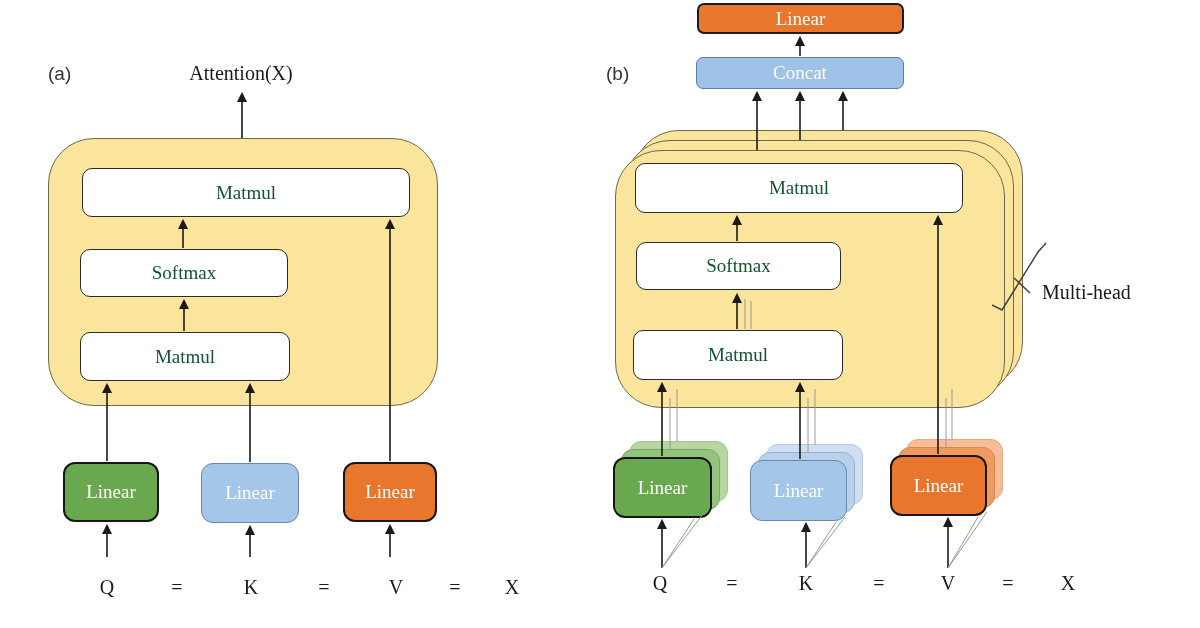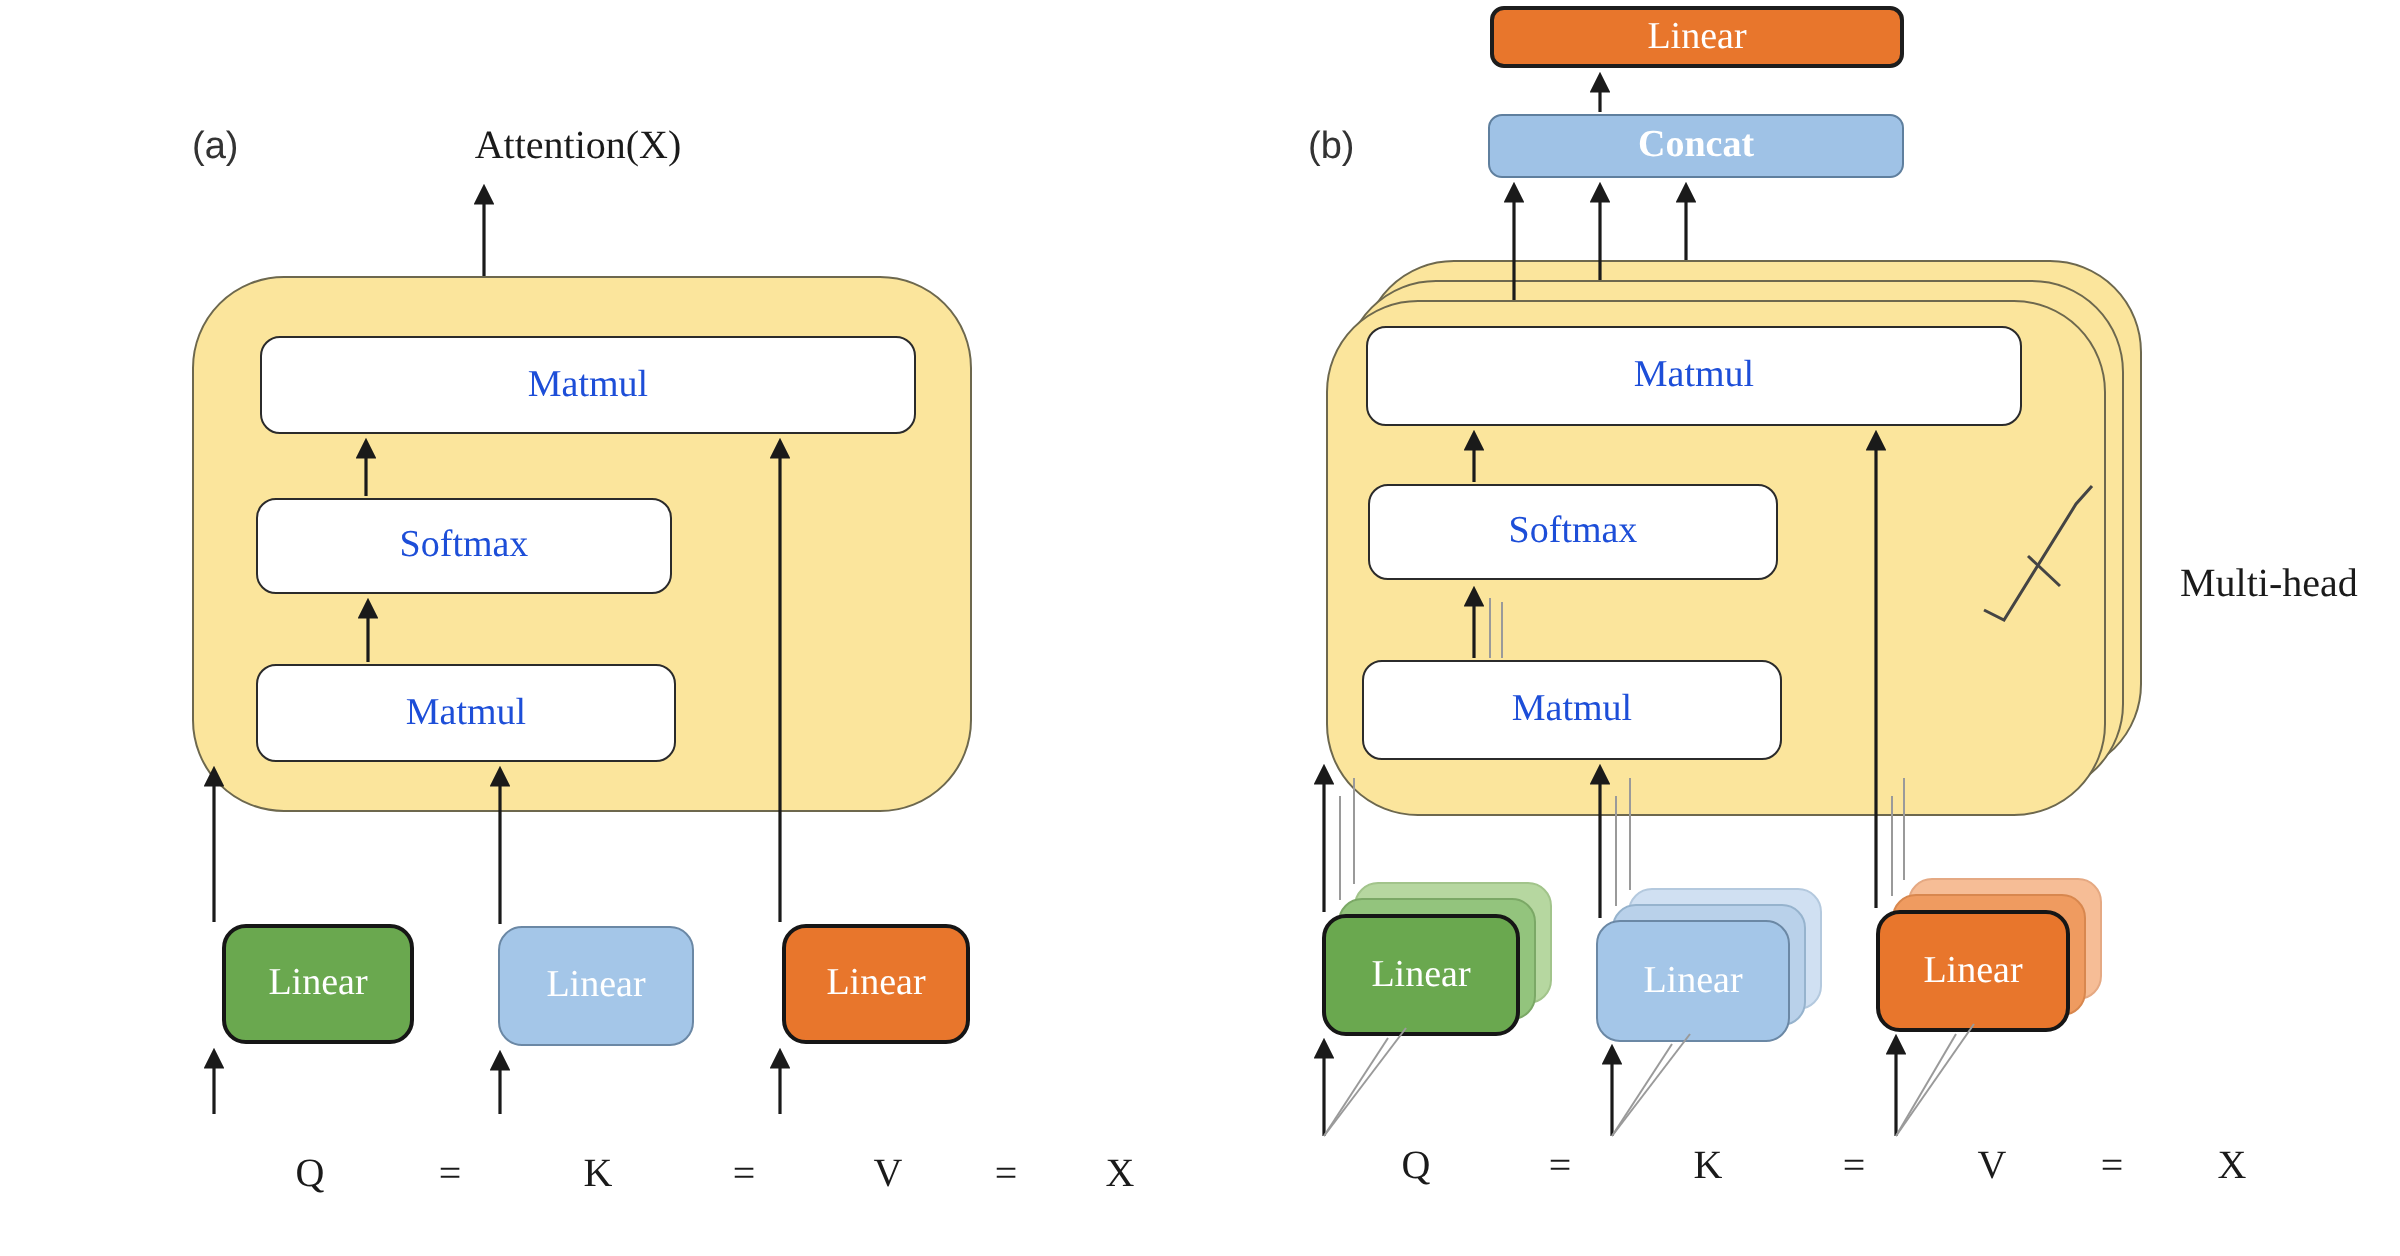--- a/index.html
+++ b/index.html
@@ -1,29 +1,29 @@
 <!DOCTYPE html>
 <html><head>
 <meta charset="utf-8">
 <style>
   html,body{margin:0;padding:0;background:#ffffff;}
   #stage{
     position:relative;width:1200px;height:628px;background:#ffffff;overflow:hidden;
     font-family:"Liberation Serif", serif;color:#1a1a1a;
   }
-  .abs{position:absolute;box-sizing:border-box;margin-left:48px;}
+  .abs{position:absolute;box-sizing:border-box;}
   
   .ybox{
     background:#fbe59c;border:1.6px solid #6d684e;border-radius:46px;
   }
   
   .wbox{
     background:#ffffff;border:1.6px solid #2b2b2b;border-radius:10px;
     display:flex;align-items:center;justify-content:center;
-    font-size:19px;color:#1d4ed8;
+    font-size:19px;color:#14532d;
   }
   
   .pill{
     border-radius:12px;display:flex;align-items:center;justify-content:center;
     font-size:19px;color:#ffffff;
   }
   .pill.green{background:#6aa84f;border:2px solid #161616;}
   .pill.blue{background:#a4c6e8;border:1.6px solid #6b88a5;}
   .pill.orange{background:#e8762c;border:2px solid #161616;}
   .ghost{border-radius:12px;}
@@ -78,21 +78,21 @@
 
   <div class="abs ybox" style="left:633px;top:130px;width:390px;height:258px;"></div>
   <div class="abs ybox" style="left:624px;top:140px;width:390px;height:258px;"></div>
   <div class="abs ybox" style="left:615px;top:150px;width:390px;height:258px;"></div>
 
   <div class="abs wbox" style="left:635px;top:163px;width:328px;height:50px;">Matmul</div>
   <div class="abs wbox" style="left:636px;top:242px;width:205px;height:48px;">Softmax</div>
   <div class="abs wbox" style="left:633px;top:330px;width:210px;height:50px;">Matmul</div>
 
   <div class="abs bar orange" style="left:697px;top:3px;width:207px;height:31px;">Linear</div>
-  <div class="abs bar blue" style="left:696px;top:57px;width:208px;height:32px;font-weight:bold;">Concat</div>
+  <div class="abs bar blue" style="left:696px;top:57px;width:208px;height:32px;">Concat</div>
 
   <div class="abs ghost g2-green" style="left:629px;top:441px;width:99px;height:61px;"></div>
   <div class="abs ghost g1-green" style="left:621px;top:449px;width:99px;height:61px;"></div>
   <div class="abs pill green" style="left:613px;top:457px;width:99px;height:61px;">Linear</div>
 
   <div class="abs ghost g2-blue" style="left:766px;top:444px;width:97px;height:61px;"></div>
   <div class="abs ghost g1-blue" style="left:758px;top:452px;width:97px;height:61px;"></div>
   <div class="abs pill blue" style="left:750px;top:460px;width:97px;height:61px;">Linear</div>
 
   <div class="abs ghost g2-orange" style="left:906px;top:439px;width:97px;height:61px;"></div>

